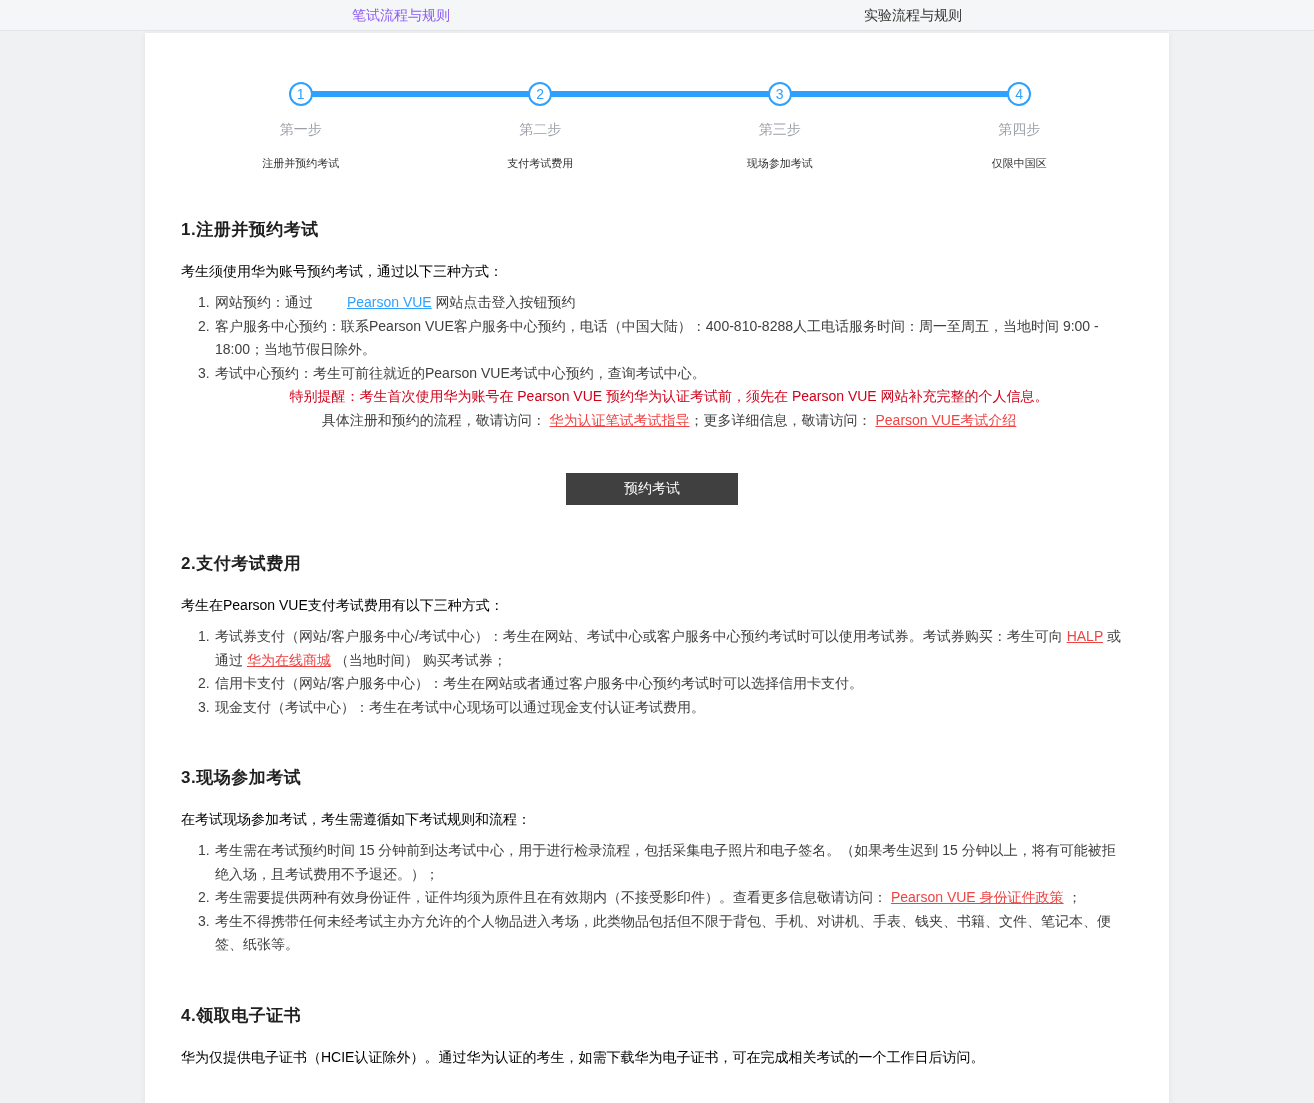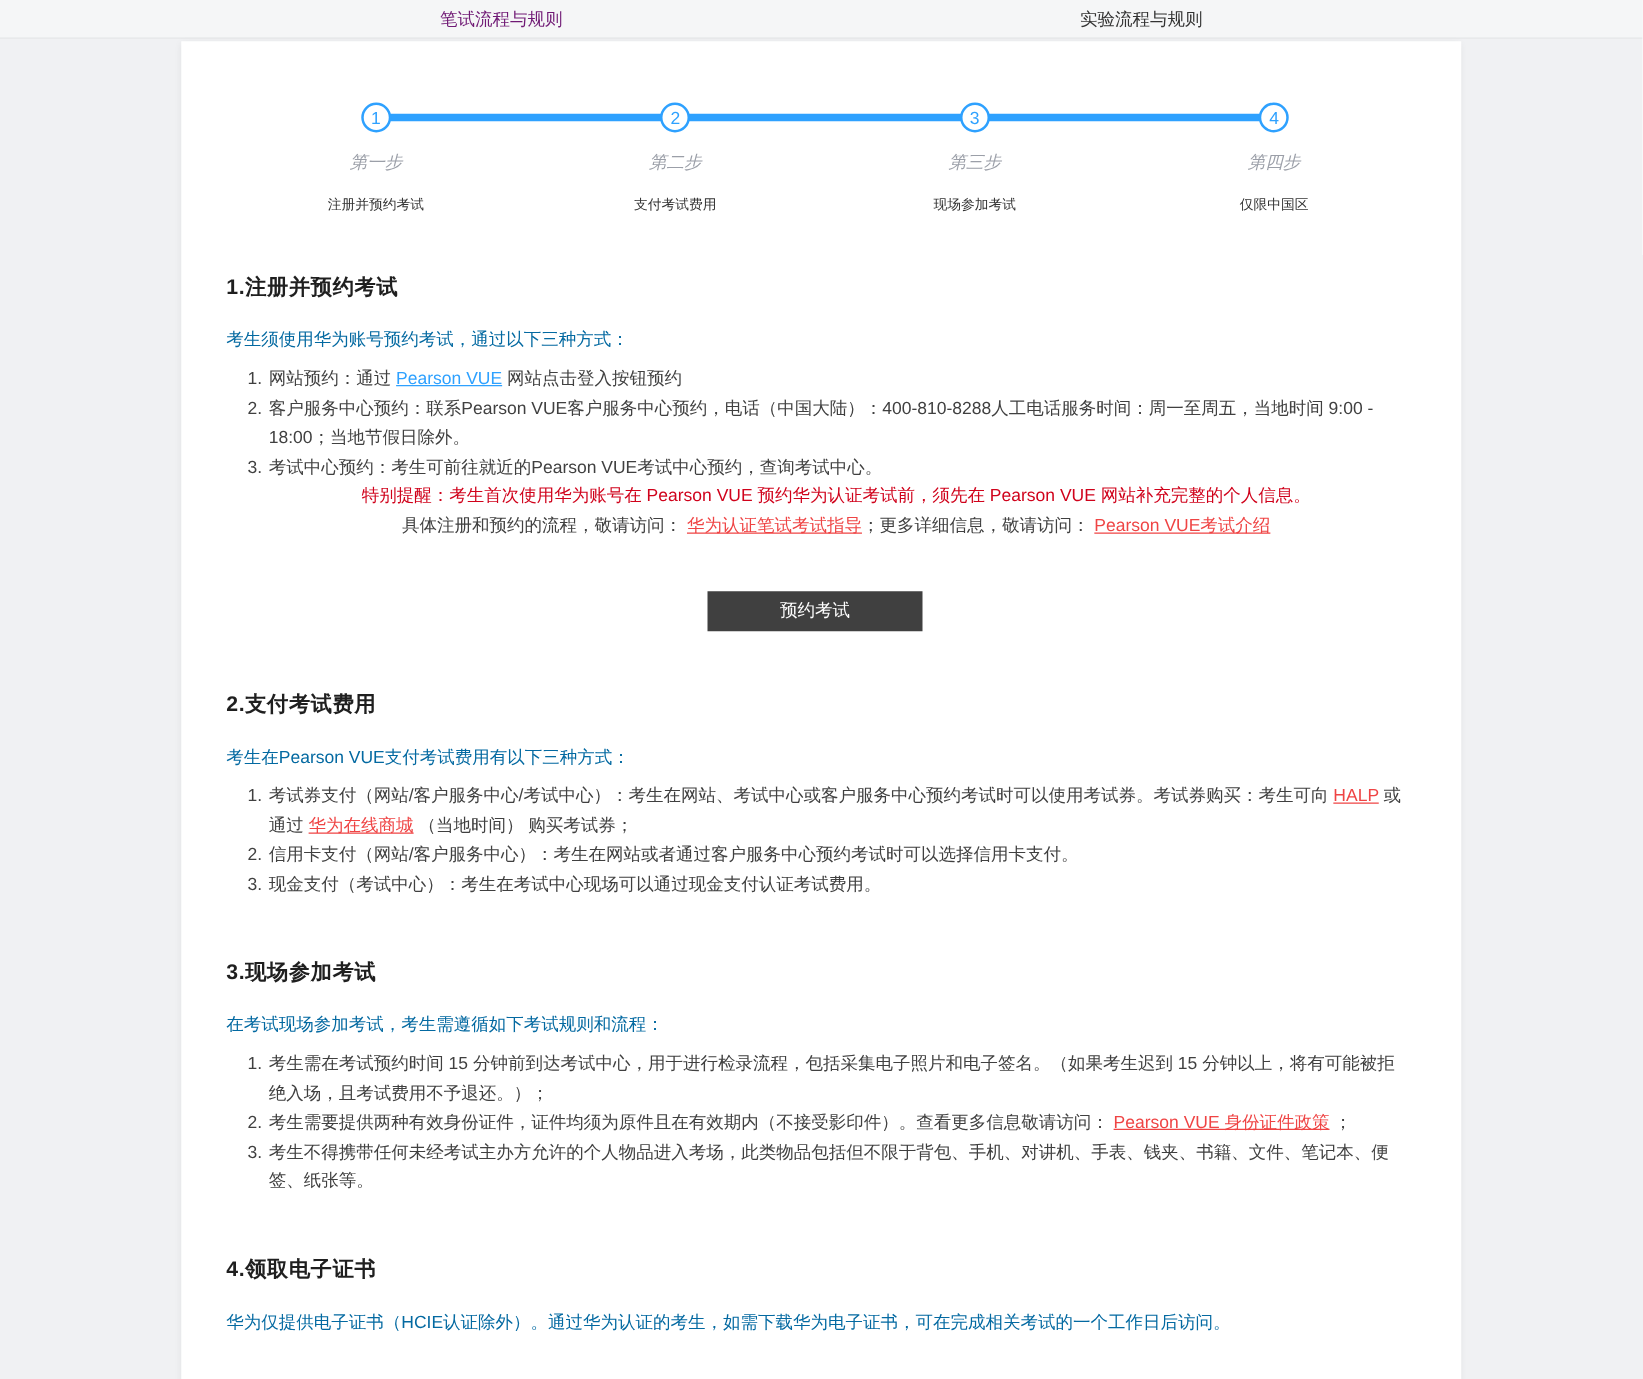--- a/index.html
+++ b/index.html
@@ -13,21 +13,21 @@
   
   .topbar {
     height:31px; background:#f5f6f7; border-bottom:1px solid #e3e5e8;
     display:flex; justify-content:center;
   }
   .topbar-inner { width:1024px; display:flex; }
   .tab {
     flex:1; text-align:center; line-height:30px; font-size:14px;
     color:#333; cursor:pointer; user-select:none;
   }
-  .tab.active { color:#701a75; }
+  .tab.active { color:#8b5cf6; }
 
   
   .card {
     width:1024px; margin:2px auto 6px; background:#fff;
     min-height:1064px; box-shadow:0 1px 6px rgba(0,0,0,0.07);
     padding-bottom:56px;
   }
 
   
   .stepper { position:relative; margin:0 30px 0 36px; padding-top:49px; }
@@ -35,48 +35,48 @@
     position:absolute; top:58px; left:120px; right:120px; height:6px;
     background:#2ea1ff; border-radius:3px; z-index:1;
   }
   .steps { display:flex; position:relative; z-index:2; }
   .step { flex:1; display:flex; flex-direction:column; align-items:center; }
   .circle {
     width:24px; height:24px; border:2px solid #2ea1ff; border-radius:50%;
     background:#fff; color:#2ea1ff; font-size:14px; line-height:20px;
     text-align:center; position:relative; z-index:3;
   }
-  .step-num { margin-top:15px; color:#9b9fa8; font-size:14px;font-style:italic; }
+  .step-num { margin-top:15px; color:#9b9fa8; font-size:14px; }
   .step-label { margin-top:17px; color:#333; font-size:11px; }
 
   
   .content { padding:0 46px 0 36px; }
   h2.sec-title {
     font-size:17px; color:#1f1f1f; font-weight:bold;
     margin:47px 0 0 0; letter-spacing:0.5px;
   }
-  p.intro { margin:19px 0 0 0; font-size:14px; color:#0369a1; line-height:23px; }
+  p.intro { margin:19px 0 0 0; font-size:14px; color:#000000; line-height:23px; }
   ol.steps-list {
     list-style:none; counter-reset:item;
     margin:8px 0 0 0; padding:0 0 0 34px;
   }
   ol.steps-list > li {
     counter-increment:item; position:relative;
     font-size:14px; color:#404040; line-height:23.5px;
   }
   ol.steps-list > li::before {
     content:counter(item) ".";
     position:absolute; left:-17px; color:#404040;
   }
   p.note, p.note-red {
     margin:0 0 0 34px; font-size:14px; line-height:23.5px;text-align:center;
   }
   p.note { color:#404040; }
   p.note-red { color:#d0021b; }
-  a.blue { color:#2ea1ff; text-decoration:underline; cursor:pointer; }
+  a.blue { color:#2ea1ff; text-decoration:underline; cursor:pointer;margin-left:30px; }
   a.red  { color:#ef4444; text-decoration:underline; cursor:pointer; }
 
   button.cta {
     display:block; margin:41px auto 0; height:32px;
     background:#404040; color:#fff; border:none; font-size:14px;
     cursor:pointer; font-family:inherit;
   }
   .btn-book { width:172px; }
 </style>
 </head>

